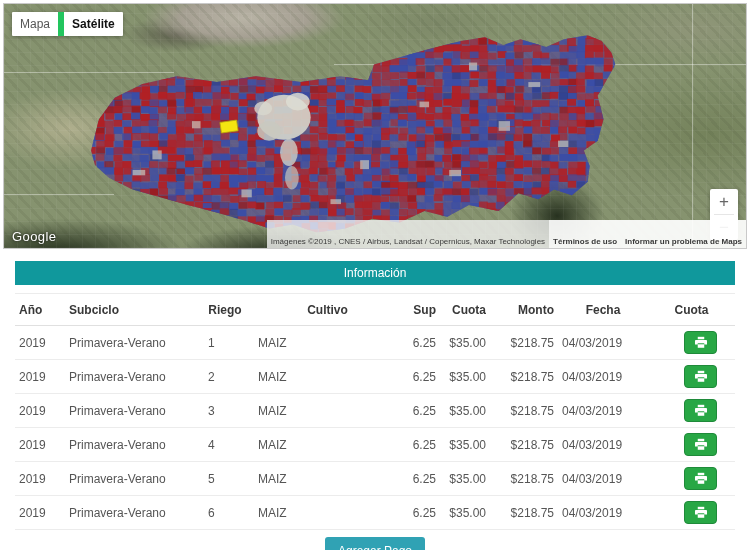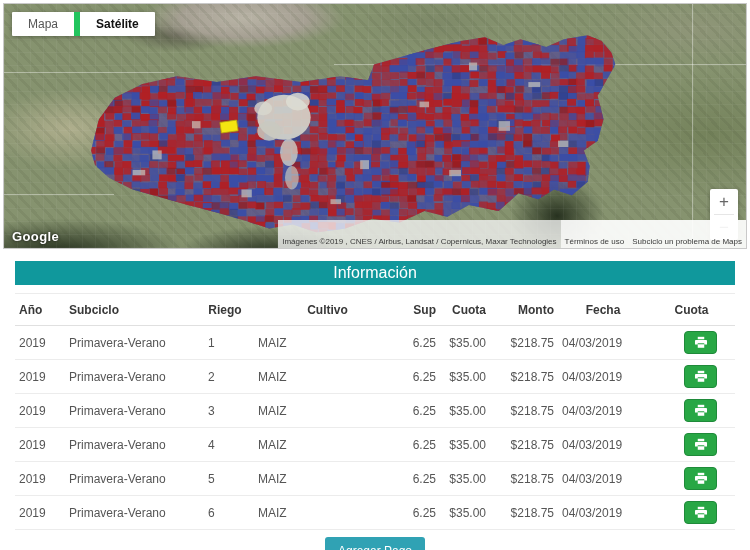--- a/index.html
+++ b/index.html
@@ -29,36 +29,36 @@
       repeating-linear-gradient(0deg, rgba(255,255,255,0.05) 0 1px, transparent 1px 13px),
       repeating-linear-gradient(47deg, rgba(56,66,42,0.12) 0 3px, transparent 3px 9px);}
   .road{position:absolute;background:rgba(255,255,255,0.38);}
   .road-h1{left:330px;top:60px;width:420px;height:1px;}
   .road-h2{left:0;top:68px;width:170px;height:1px;}
   .road-h3{left:0;top:190px;width:110px;height:1px;}
   .road-v1{left:688px;top:0;width:1px;height:246px;}
   .overlay-svg{position:absolute;left:0;top:0;}
 
   .maptype{position:absolute;left:8px;top:8px;display:flex;background:#fff;height:24px;box-shadow:0 1px 4px rgba(0,0,0,.3);font-size:12px;border-radius:1px;}
-  .mt-btn{padding:0 16px;line-height:24px;color:#565656;cursor:pointer;}
+  .mt-btn{padding:0 8px;line-height:24px;color:#565656;cursor:pointer;}
   .mt-btn.selected{font-weight:bold;color:#111;border-left:6px solid #22c55e;}
 
   .zoomctrl{position:absolute;right:8px;bottom:8px;width:28px;background:#fff;box-shadow:0 1px 4px rgba(0,0,0,.3);border-radius:2px;display:flex;flex-direction:column;align-items:stretch;}
   .zoom-btn{height:25px;line-height:25px;text-align:center;font-size:17px;color:#666;cursor:pointer;}
   .zoom-div{height:1px;background:#e6e6e6;margin:0 4px;}
 
-  .glogo{position:absolute;left:8px;bottom:4px;color:#fff;font-size:13px;font-weight:bold;letter-spacing:.4px;text-shadow:0 0 3px rgba(0,0,0,.9);cursor:pointer;}
+  .glogo{position:absolute;left:8px;bottom:4px;color:#fff;font-size:13px;font-weight:normal;letter-spacing:.4px;text-shadow:0 0 3px rgba(0,0,0,.9);cursor:pointer;}
 
   .attrib{position:absolute;right:0;bottom:0;display:flex;align-items:center;height:12px;font-size:8px;color:#3a3a3a;}
   .attr-seg{background:rgba(245,245,245,0.78);padding:16px 4px;line-height:12px;white-space:nowrap;}
-  .attr-link{background:rgba(255,255,255,0.92);cursor:pointer;}
+  .attr-link{background:rgba(255,255,255,0.92);cursor:pointer;font-weight:bold;}
 
   
   .tabs{display:flex;margin:12px 15px 0 15px;height:24px;}
-  .tab{flex:1;color:#fff;text-align:center;line-height:24px;font-size:16px;cursor:pointer;}
+  .tab{flex:1;color:#fff;text-align:center;line-height:24px;font-size:12px;cursor:pointer;}
   .tab-active{background:var(--tab-active);}
   .tab-inactive{background:var(--tab-inactive);}
 
   
   table.payments{width:720px;margin:8px 15px 0 15px;border-collapse:collapse;font-size:12px;color:#555;table-layout:fixed;}
   .payments thead tr{border-top:1px solid #ececec;}
   .payments th{color:#383838;font-weight:bold;padding:9px 4px 8px 4px;border-bottom:1px solid #e0e0e0;}
   .payments td{padding:5px 4px;border-bottom:1px solid #ececec;height:22px;vertical-align:middle;}
   .a-left{text-align:left;}
   .a-right{text-align:right;}
@@ -1992,21 +1992,21 @@
     <div class="zoom-btn">+</div>
     <div class="zoom-div"></div>
     <div class="zoom-btn">−</div>
   </div>
 
   <div class="glogo">Google</div>
 
   <div class="attrib">
     <span class="attr-seg">Imágenes ©2019 , CNES / Airbus, Landsat / Copernicus, Maxar Technologies</span>
     <span class="attr-seg attr-link">Términos de uso</span>
-    <span class="attr-seg attr-link">Subciclo un problema de Maps</span>
+    <span class="attr-seg attr-link">Informar un problema de Maps</span>
   </div>
 </div>
 
 <div class="tabs">
   <div class="tab tab-active">Información</div>
 </div>
 
 <table class="payments">
   <colgroup>
     <col style="width:50px">

